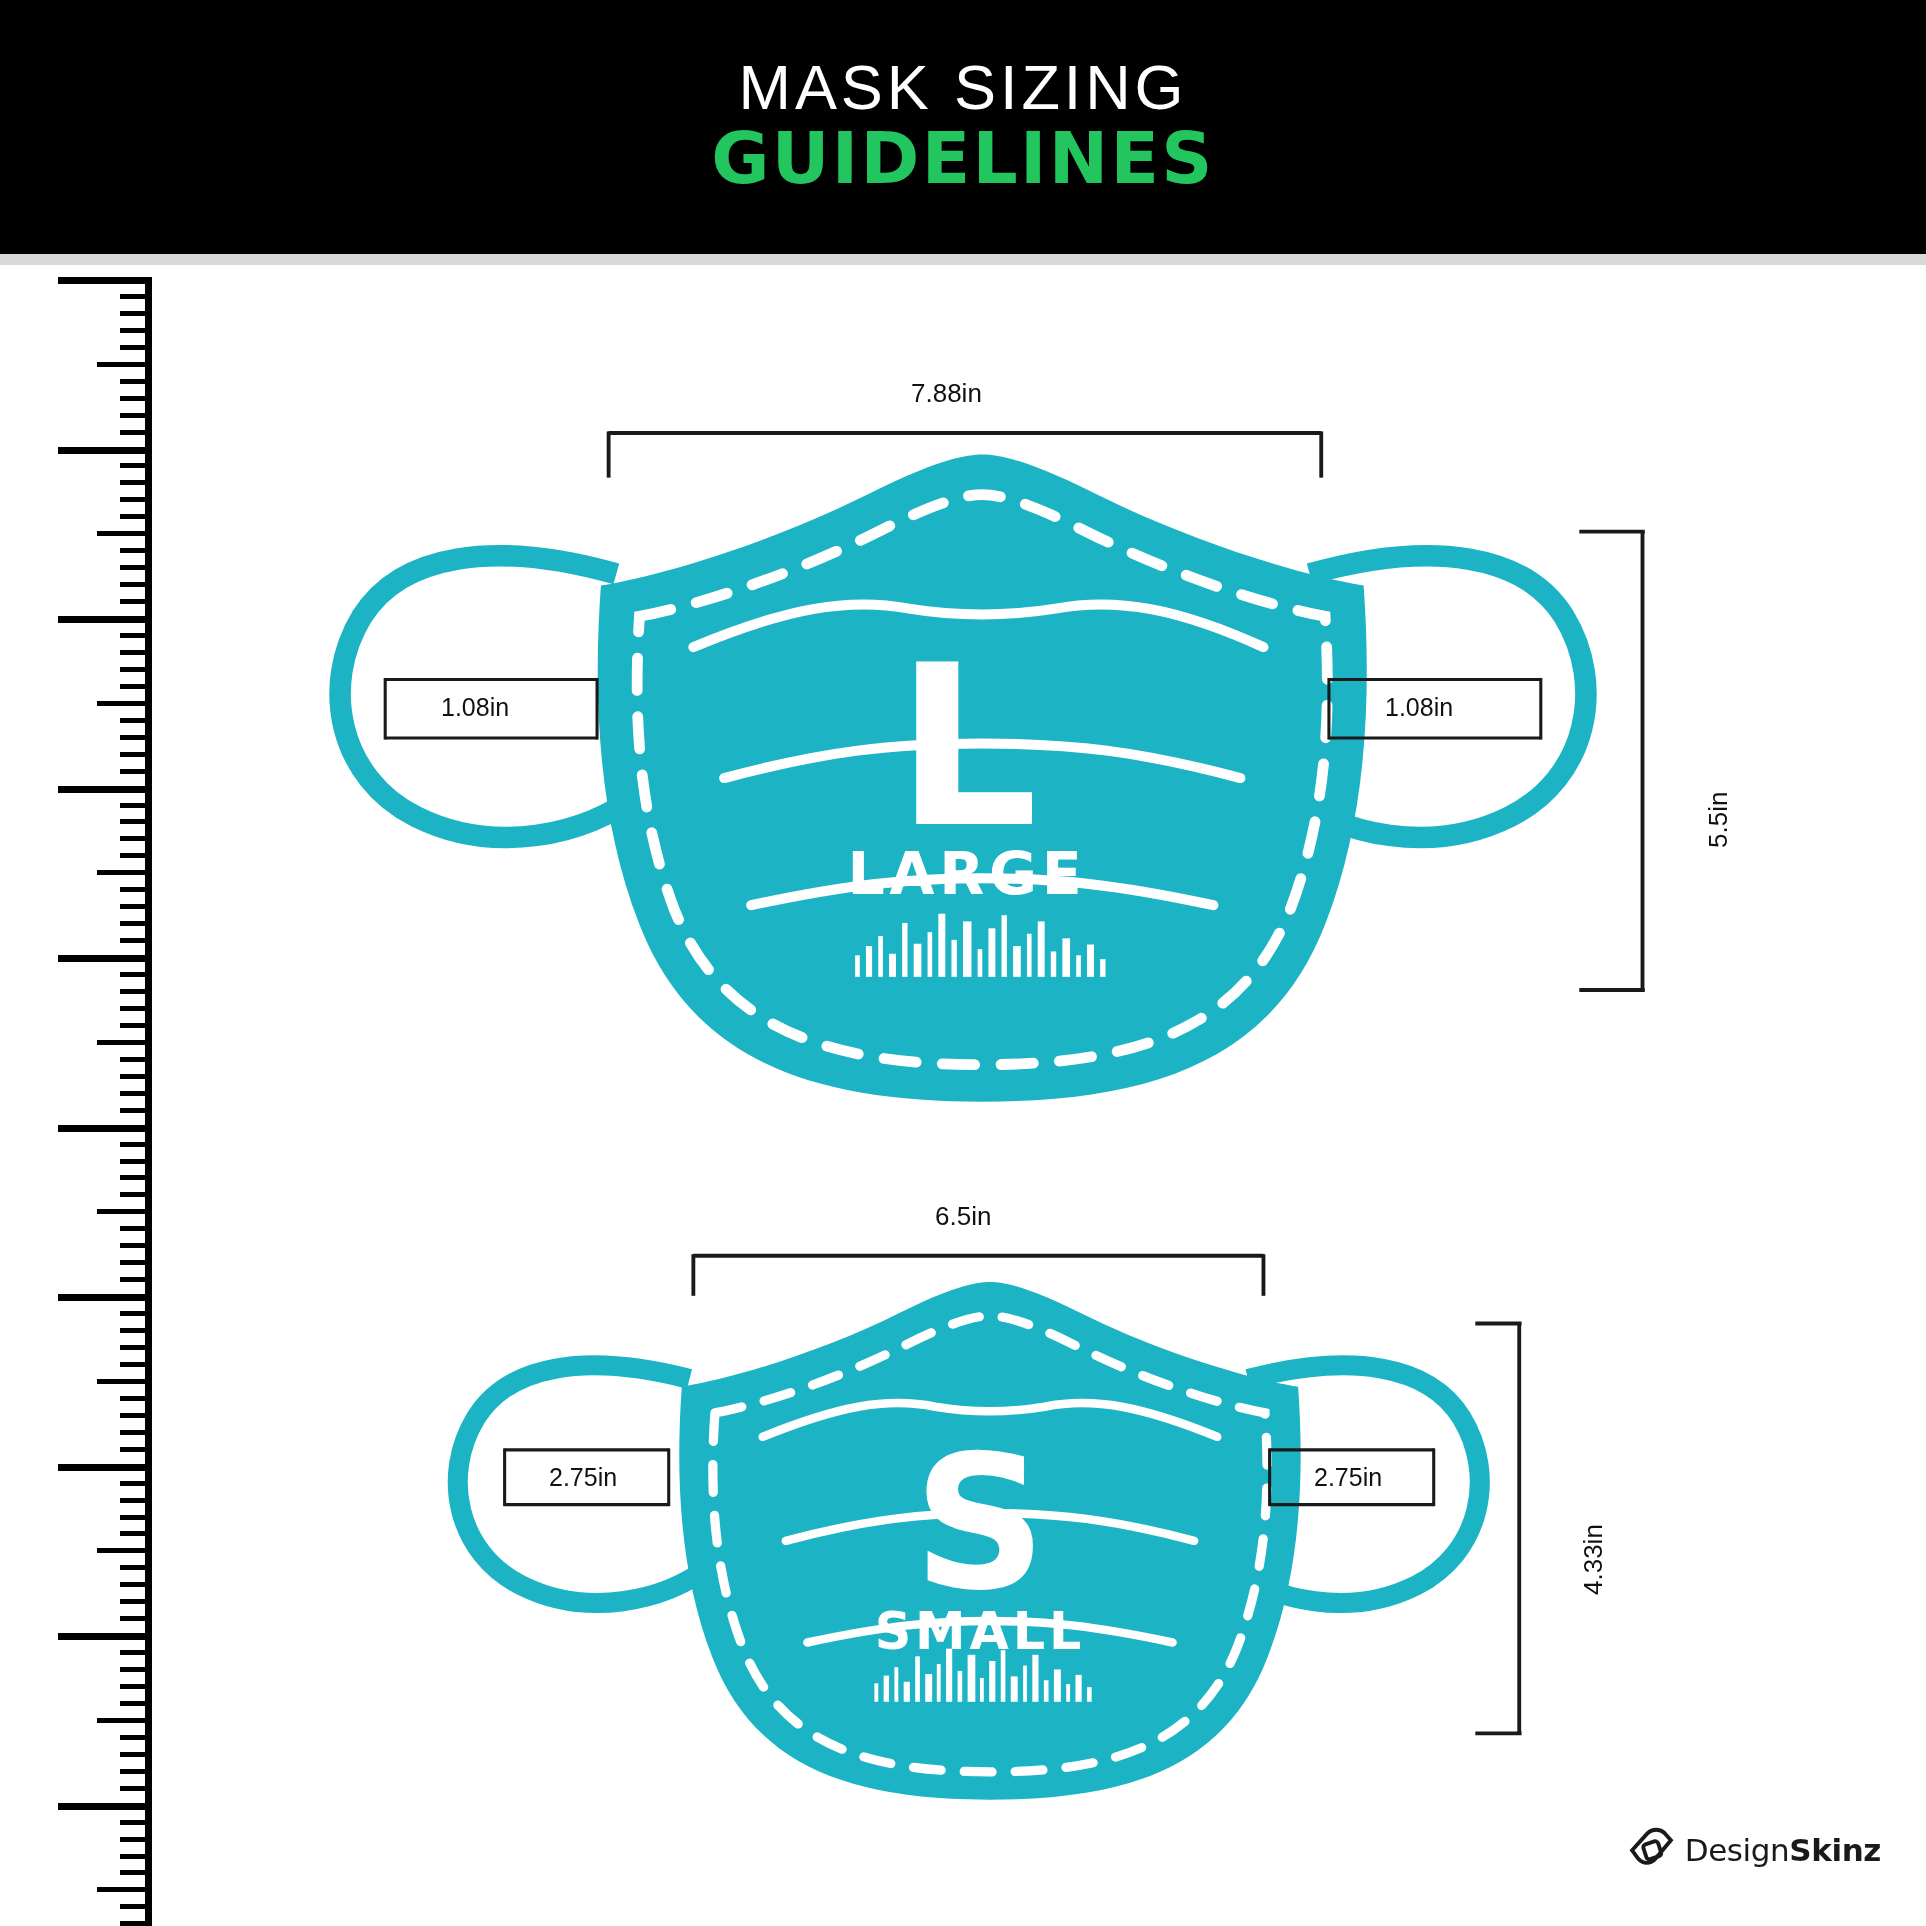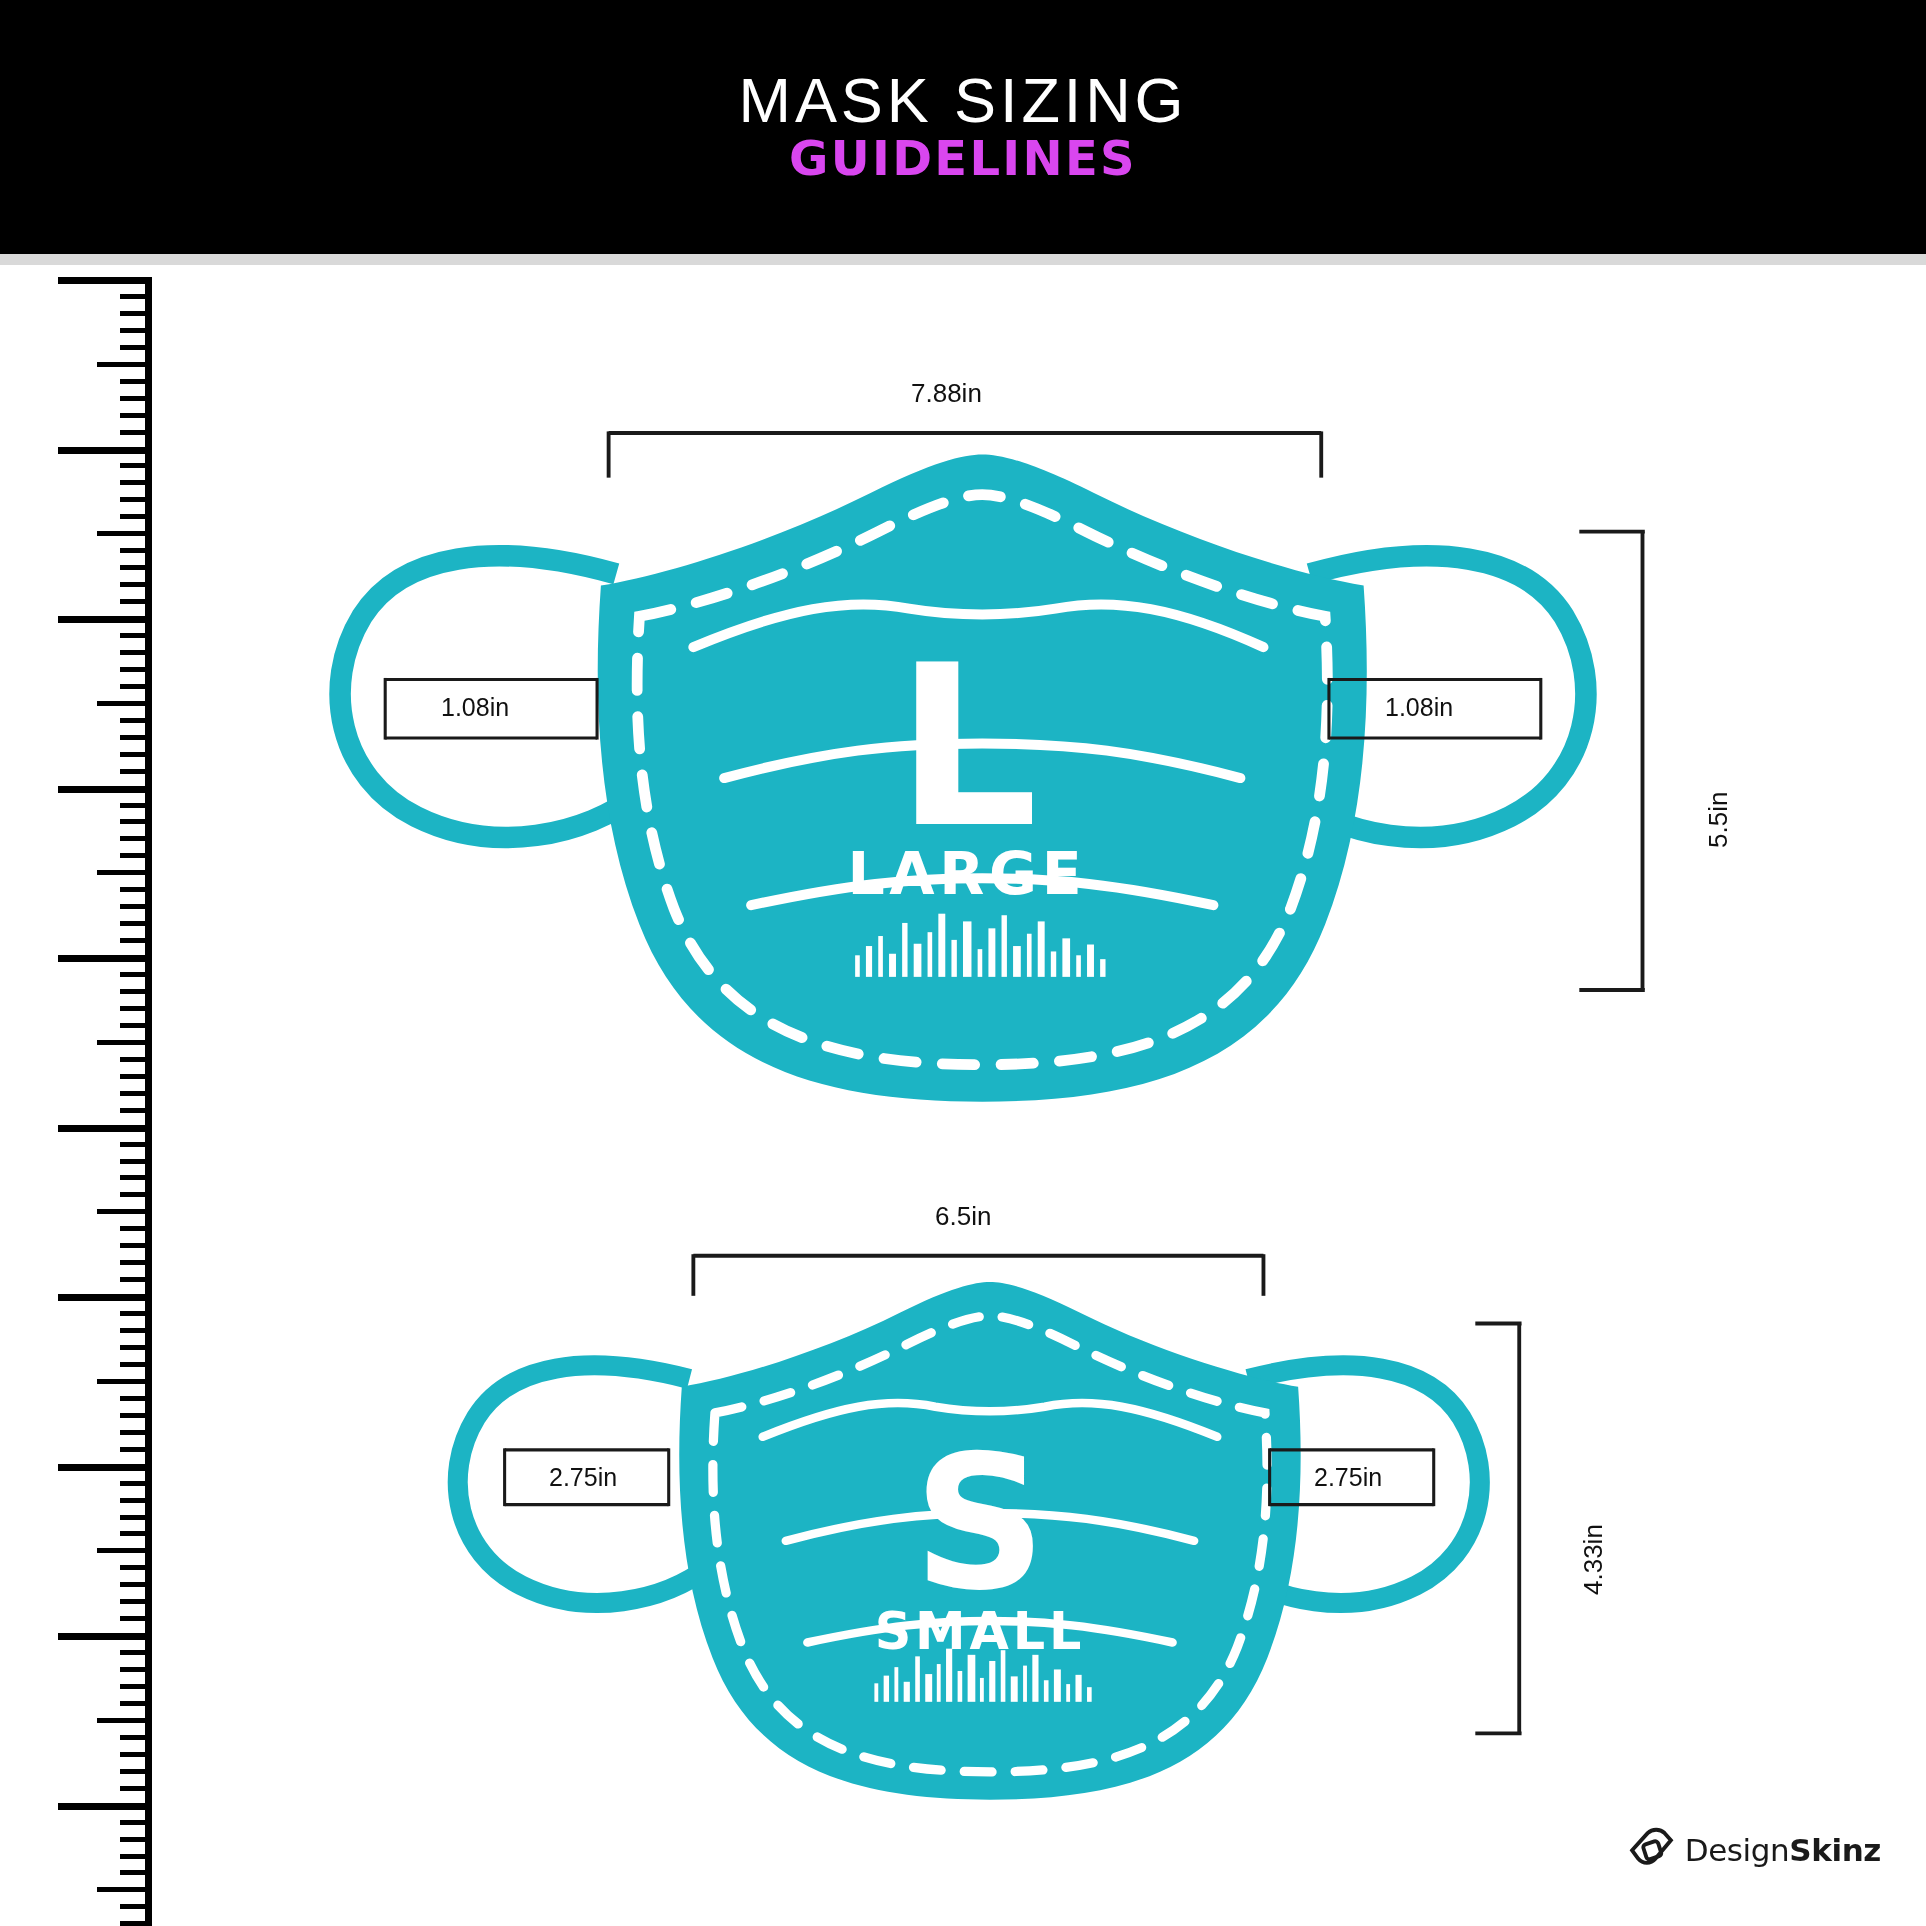--- a/index.html
+++ b/index.html
@@ -30,22 +30,22 @@
   }
   .header-line1 {
     color: #ffffff;
     font-size: 63px;
     letter-spacing: 3.9px;
     font-weight: 400;
     line-height: 1.0;
     font-family: "Liberation Sans", sans-serif;
   }
   .header-line2 {
-    color: #d946ef;
-    font-size: 48px;
+    color: #22c55e;
+    font-size: 71px;
     letter-spacing: 2.3px;
     font-weight: bold;
     line-height: 1.12;
     font-family: "DejaVu Sans", sans-serif;
   }
   .header-rule {
     position: absolute;
     left: 0; top: 254px;
     width: 1926px; height: 10.8px;
     background: #d9d9d9;

